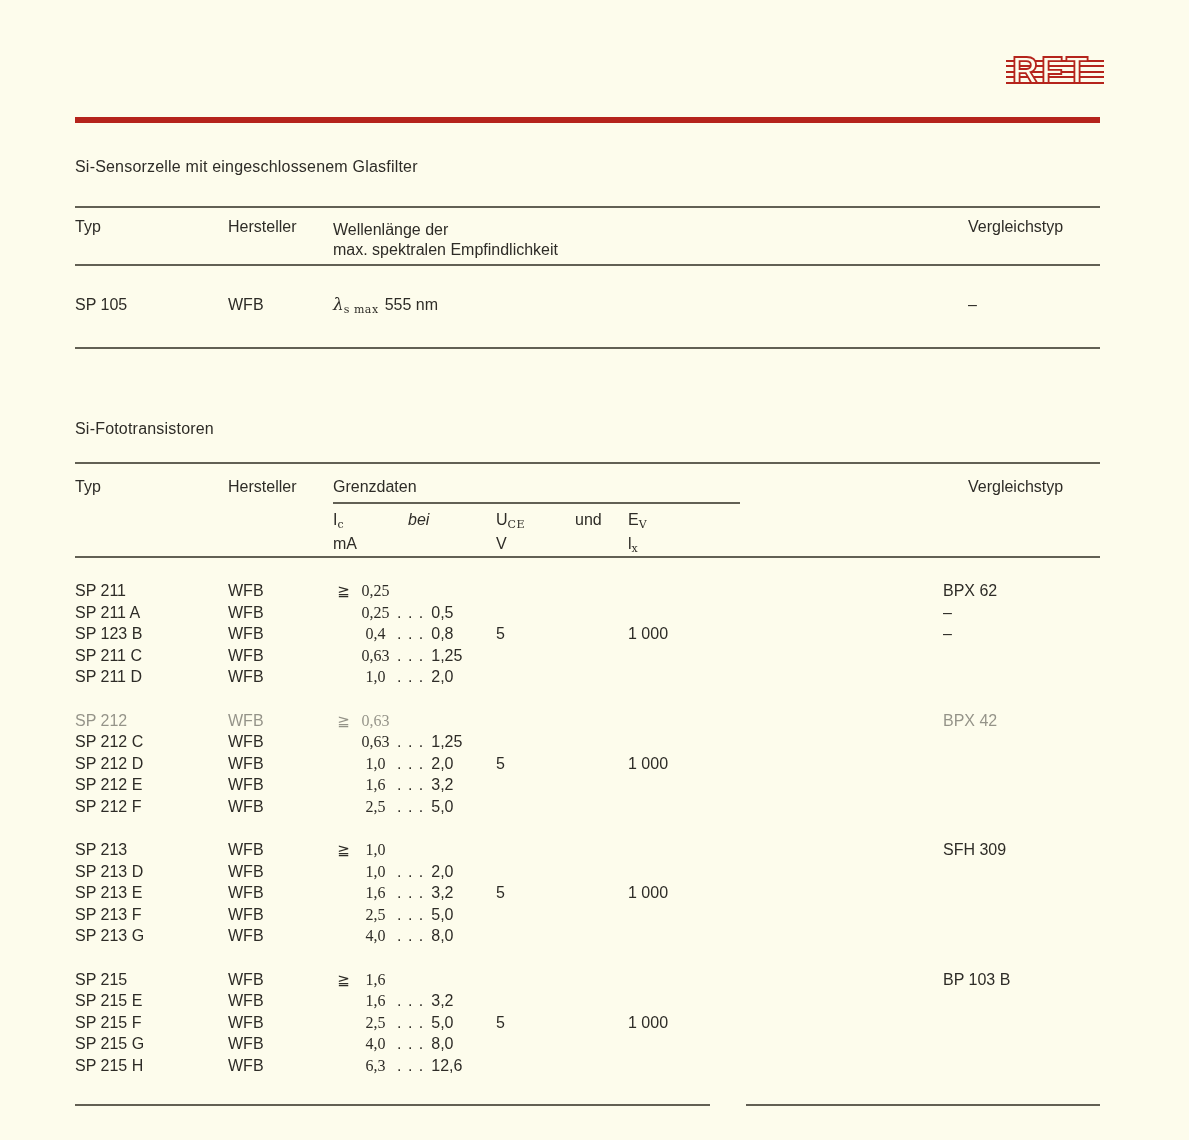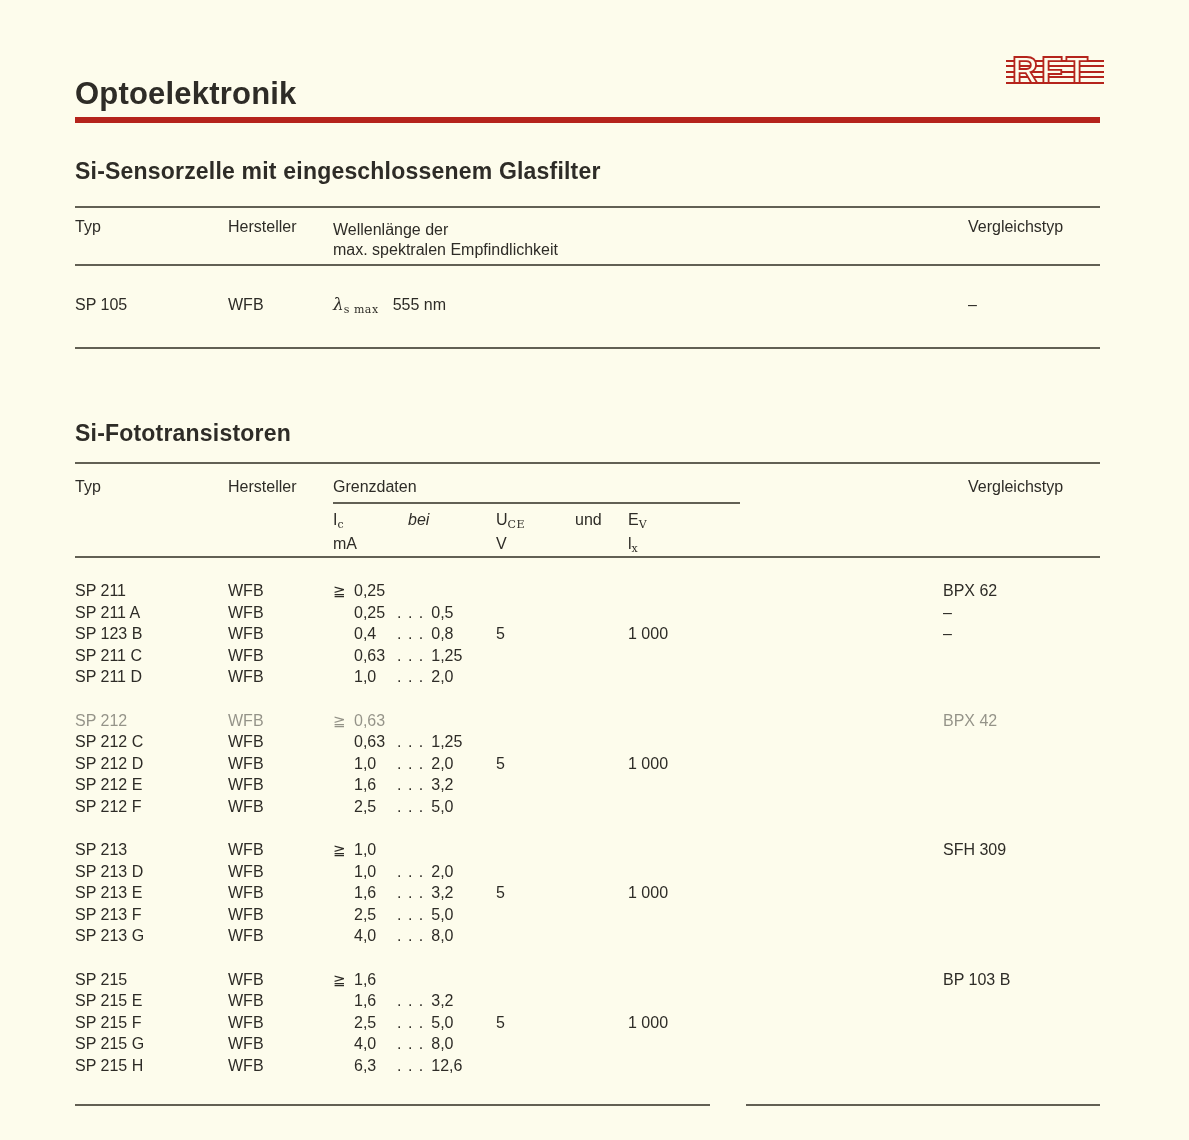--- a/index.html
+++ b/index.html
@@ -13,76 +13,75 @@
     color: var(--ink);
     overflow: hidden;
   }
   .abs { position: absolute; line-height: 1.15; }
   .rule { position: absolute; height: 2px; background: var(--rule); opacity: .85; }
   .rule.thin { height: 1.5px; }
   .red-rule { position: absolute; height: 6px; background: var(--accent); }
   .title {
     font-size: 31px; font-weight: 700; letter-spacing: 0.2px;
   }
-  .section-heading { font-size: 23px; font-weight: 700; letter-spacing: 0.2px; }
+  .section-heading { font-size: 16px; font-weight: 400; letter-spacing: 0.2px; }
   .hdr, .cellt { font-size: 16px; }
   sub.sb {
     font-family: "DejaVu Serif", serif;
     font-size: 11px; line-height: 0; vertical-align: -3px; letter-spacing: .5px;
   }
   .lambda { font-family: "DejaVu Serif", serif; font-style: italic; font-size: 17px; }
-  .wl-val { margin-left: 14px; }
+  .wl-val { margin-left: 6px; }
 
   
   .logo { position: absolute; left: 1006px; top: 54px; width: 100px; height: 38px; text-align: center; }
   .logo-stripes {
     position: absolute; left: 0; right: 2px; top: 6px; bottom: 5px;
     background: repeating-linear-gradient(to bottom, var(--accent) 0 2px, transparent 2px 5.4px);
   }
   .logo-text {
     position: absolute; left: 6px; top: -3px;
     font-size: 36px; font-weight: 700; letter-spacing: 3px;
     color: var(--paper);
     -webkit-text-stroke: 1.8px var(--accent);
     text-stroke: 1.8px var(--accent);
     line-height: 1.1;
   }
 
   
-  .tbody { position: absolute; left: 75px; top: 582px; width: 1030px; }
+  .tbody { position: absolute; left: 75px; top: 582px; width: 1030px; text-align: center; }
   .tgroup { margin-bottom: 22px; }
   .trow { position: relative; height: 21.5px; font-size: 16px; }
   .trow.faded { opacity: .5; }
   .trow span { white-space: nowrap; }
   .c-typ { position: absolute; left: 0; }
   .c-her { position: absolute; left: 153px; }
   .c-ic  { position: absolute; left: 258px; display: flex; align-items: baseline; }
   .c-uce { position: absolute; left: 421px; }
   .c-ev  { position: absolute; left: 553px; }
   .c-ver { position: absolute; left: 868px; }
   .ge { display: inline-block; width: 21px; font-size: 15px; }
-  .icmin { display: inline-block; width: 43px; }
+  .icmin { display: inline-block; width: 43px; font-family: Liberation Serif, serif; }
   .dots { display: inline-block; margin-right: 7px; letter-spacing: 1px; }
 
   
   .bottom-rule {
     position: absolute; height: 2px;
     background: linear-gradient(to right,
       var(--rule) 0%, var(--rule) 62%,
       transparent 62%, transparent 65.5%,
       var(--rule) 65.5%, var(--rule) 100%);
     opacity: .85;
   }
 </style>
 </head>
 <body>
 
 <div class="page">
 
-  <div class="abs title" style="left:75px; top:76px;">Optoelektronik</div>
 
   <div class="logo">
     <div class="logo-stripes"></div>
     <div class="logo-text">RFT</div>
   </div>
 
   <div class="red-rule" style="left:75px; top:117px; width:1025px;"></div>
 
   <div class="abs section-heading" style="left:75px; top:158px;">Si-Sensorzelle mit eingeschlossenem Glasfilter</div>
 

